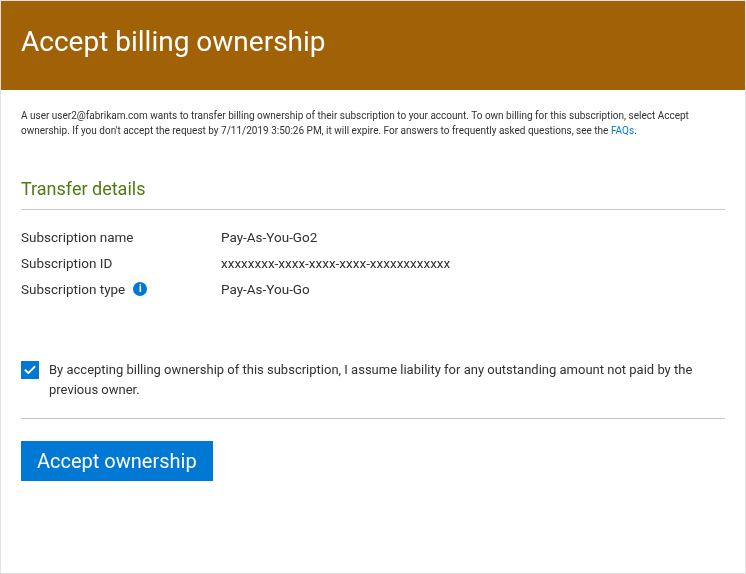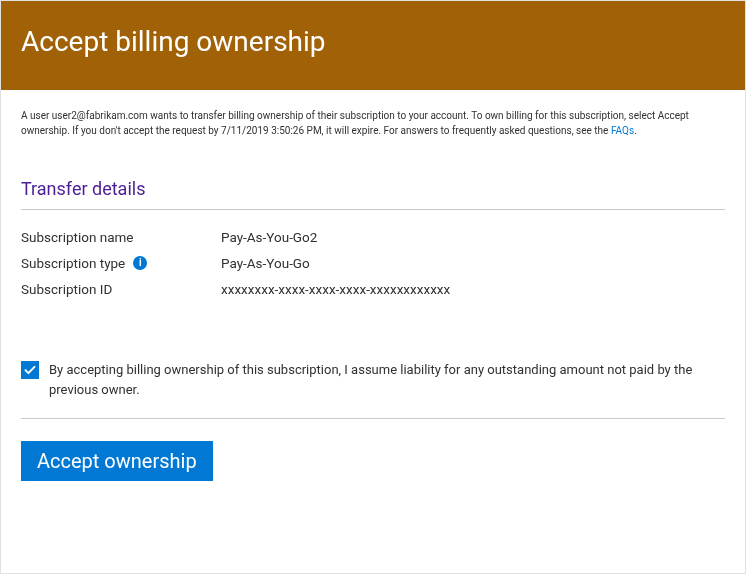--- a/index.html
+++ b/index.html
@@ -32,21 +32,21 @@
   .intro a {
     color: #0078d4;
     text-decoration: none;
   }
   .section {
     margin-top: 40px;
   }
   .section h2 {
     font-size: 18px;
     font-weight: 400;
-    color: #4c1d95;
+    color: #4d7c0f;
     padding-bottom: 10px;
     border-bottom: 1px solid #c8c8c8;
   }
   .details-table {
     margin-top: 14px;
   }
   .row {
     display: flex;
     align-items: center;
     padding: 5px 0;
@@ -135,30 +135,30 @@
     <h2>Transfer details</h2>
 
     <div class="details-table">
 
       <div class="row">
         <div class="label">Subscription name</div>
         <div class="value">Pay-As-You-Go2</div>
       </div>
 
       <div class="row">
+        <div class="label">Subscription ID</div>
+        <div class="value">xxxxxxxx-xxxx-xxxx-xxxx-xxxxxxxxxxxx</div>
+      </div>
+
+      <div class="row">
         <div class="label">
           <span>Subscription type</span>
           <span class="info-icon">i</span>
         </div>
         <div class="value">Pay-As-You-Go</div>
-      </div>
-
-      <div class="row">
-        <div class="label">Subscription ID</div>
-        <div class="value">xxxxxxxx-xxxx-xxxx-xxxx-xxxxxxxxxxxx</div>
       </div>
 
     </div>
   </div>
 
   <div class="consent-block">
     <label class="consent">
       <span class="checkbox">
         <svg width="12" height="12" viewBox="0 0 12 12">
           <path d="M1.5 6.2 L4.4 9.1 L10.5 2.9" stroke="#fff" stroke-width="2" fill="none" stroke-linecap="round" stroke-linejoin="round"></path>

